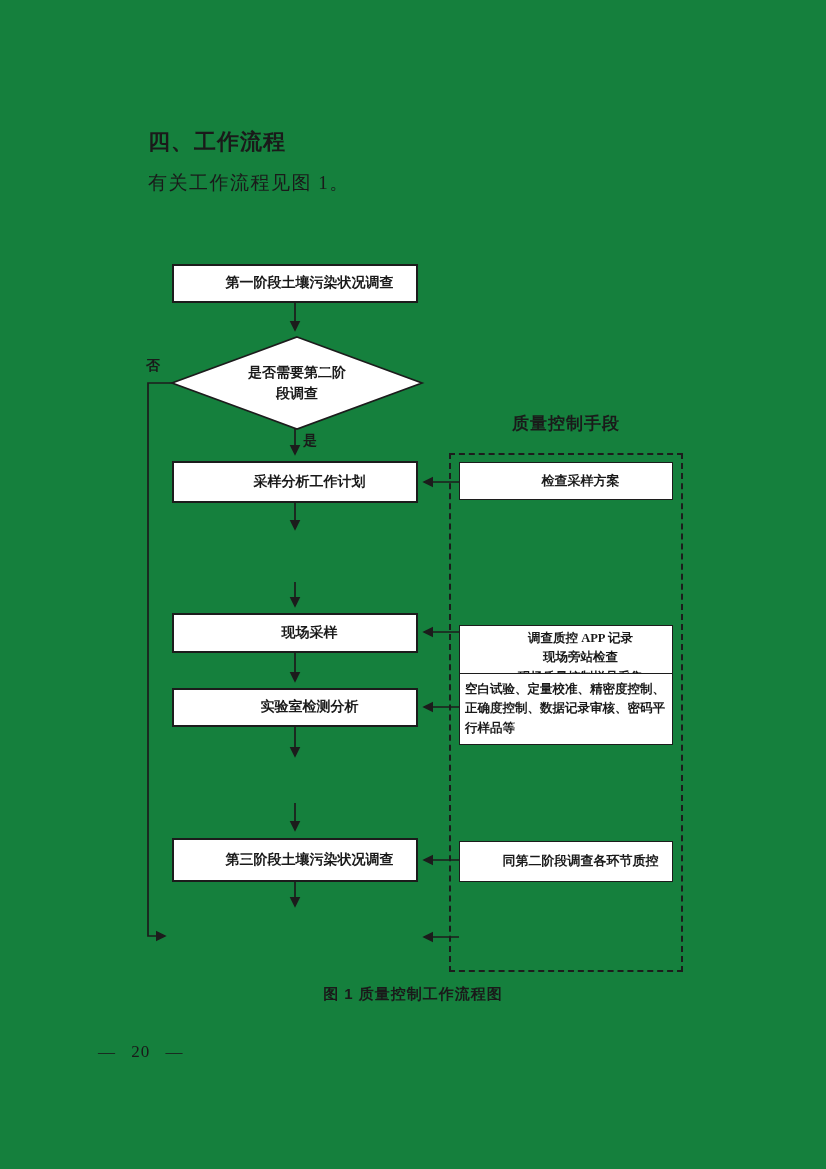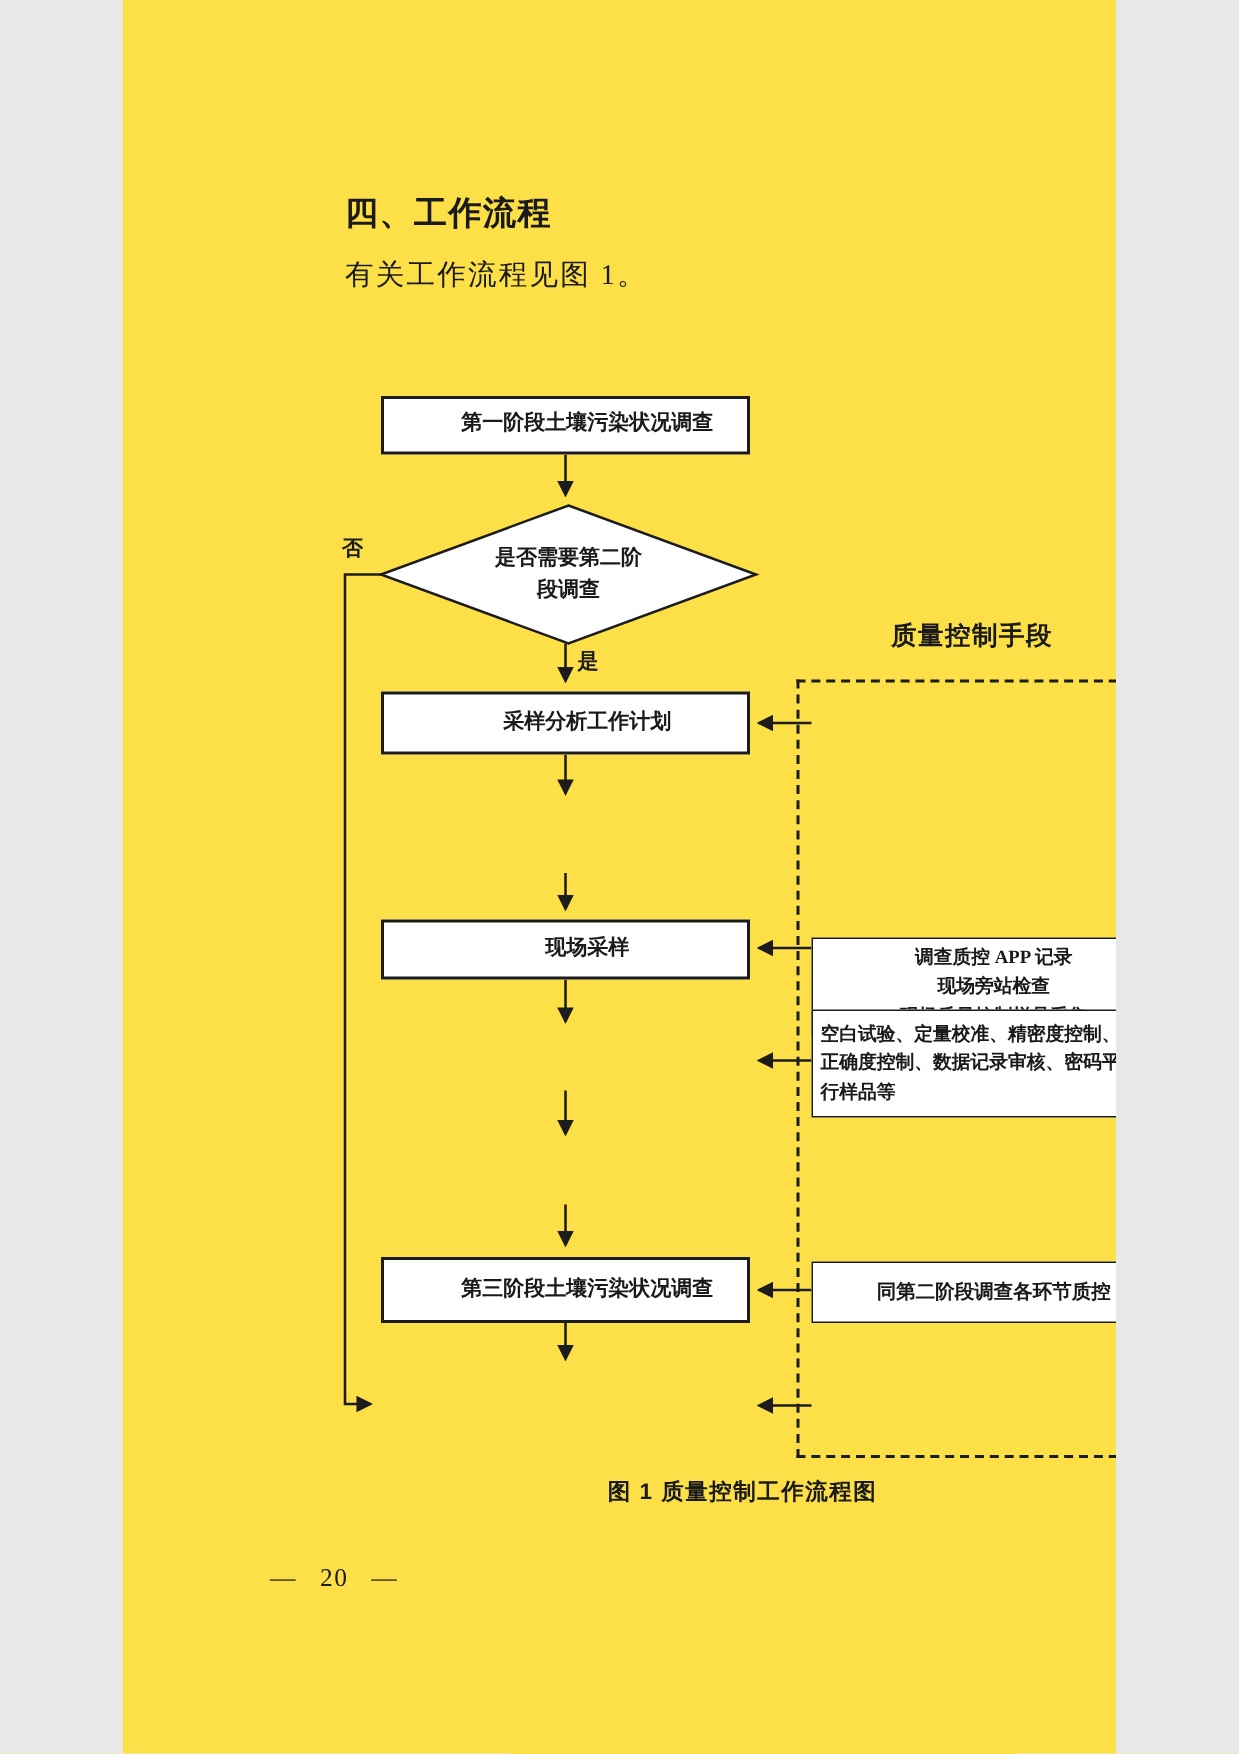--- a/index.html
+++ b/index.html
@@ -1,19 +1,19 @@
 <!DOCTYPE html>
 <html><head>
 <meta charset="utf-8">
 <style>
   html,body{margin:0;padding:0;background:#e8e8e8;}
   .page{
     position:relative;
-    width:662px;height:1169px;
-    background:#fde047;
+    width:826px;height:1169px;
+    background:#15803d;
     margin:0 auto;
     overflow:hidden;
     font-family:"Liberation Serif","DejaVu Serif",serif;
     color:#1a1a1a;
     text-decoration:underline;
   }
   .heading{
     position:absolute;left:148px;top:127px;
     font-family:"Liberation Sans","DejaVu Sans",sans-serif;
     font-weight:bold;font-size:22px;letter-spacing:1px;
@@ -117,25 +117,27 @@
     <div class="decision-text">是否需要第二阶
 段调查</div>
     <div class="branch-label no-label">否</div>
     <div class="branch-label yes-label">是</div>
 
     <div class="box" style="left:172px;top:461px;width:246px;height:42px;">采样分析工作计划</div>
 
 
     <div class="box" style="left:172px;top:613px;width:246px;height:40px;">现场采样</div>
 
+    <div class="box" style="left:172px;top:688px;width:246px;height:39px;">实验室检测分析</div>
 
 
     <div class="box" style="left:172px;top:838px;width:246px;height:44px;">第三阶段土壤污染状况调查</div>
 
 
+    <div class="box qc" style="left:459px;top:462px;width:214px;height:38px;">检查采样方案</div>
 
     <div class="box qc small" style="left:459px;top:625px;width:214px;height:66px;">调查质控 APP 记录
 现场旁站检查
 现场质量控制样品采集</div>
 
     <div class="box qc flowing" style="left:459px;top:673px;width:214px;height:72px;">空白试验、定量校准、精密度控制、
 正确度控制、数据记录审核、密码平
 行样品等</div>
 
     <div class="box qc" style="left:459px;top:841px;width:214px;height:41px;">同第二阶段调查各环节质控</div>

